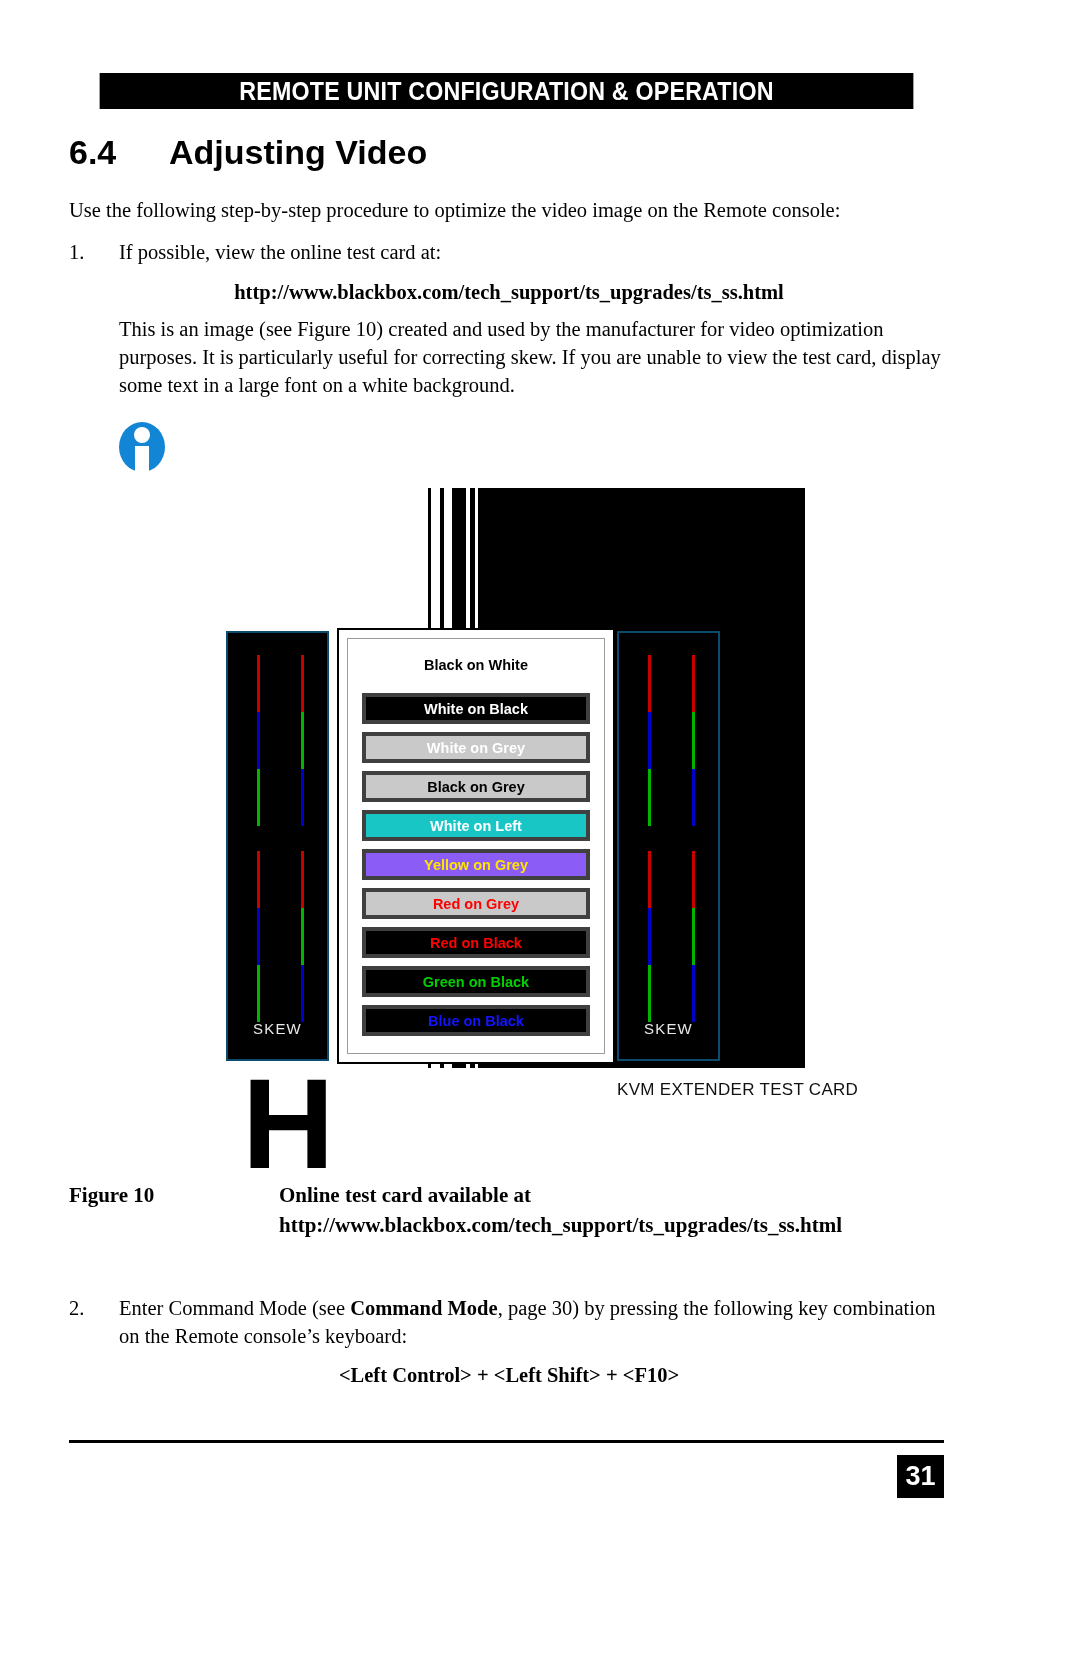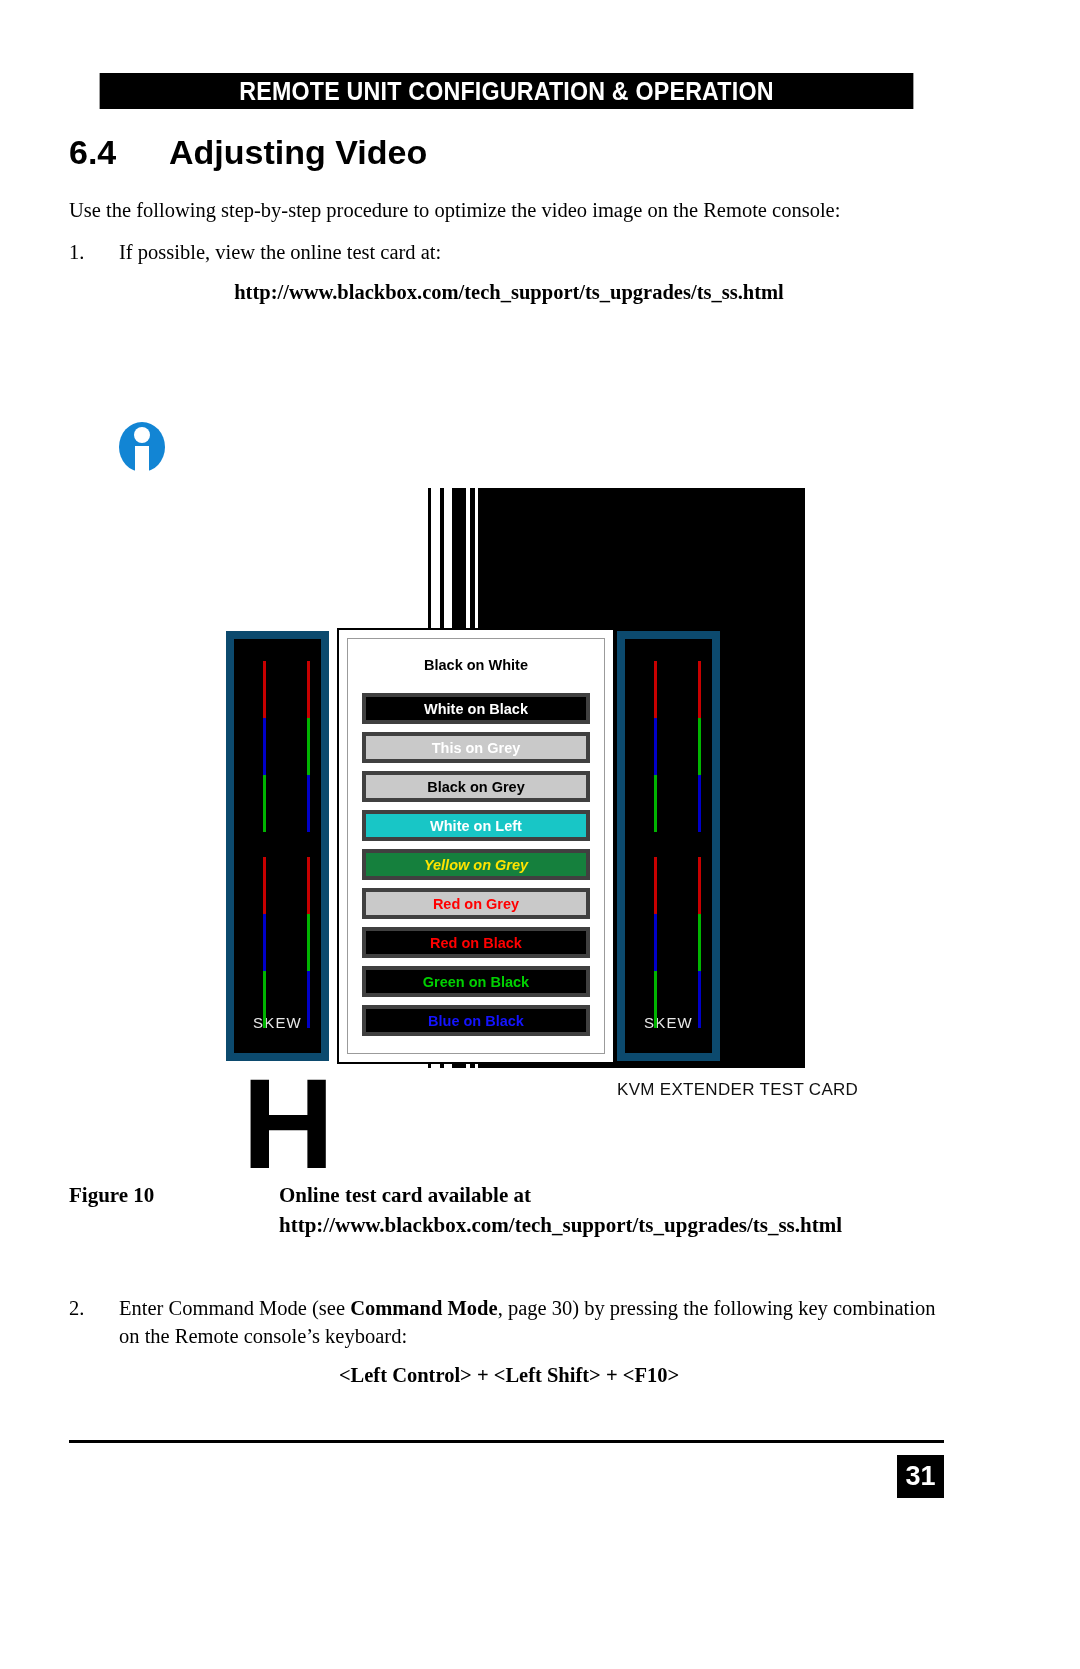--- a/index.html
+++ b/index.html
@@ -81,21 +81,21 @@
   .mon-black{position:absolute;left:478px;top:8px;width:327px;height:580px;background:#000;}
   
   .vline{position:absolute;background:#000;top:8px;}
   #vl1{left:428px;width:3px;height:580px;}
   #vl2{left:440px;width:4px;height:580px;}
   #vl3{left:452px;width:14px;height:580px;}
   #vl4{left:470px;width:5px;height:580px;}
 
   
   .skew-panel{position:absolute;top:151px;width:103px;height:430px;background:#000;
-    border:8px solid #0c4a6e;box-sizing:border-box;}
+    border:2px solid #0c4a6e;box-sizing:border-box;}
   #skew-left{left:226px;}
   #skew-right{left:617px;}
   .skewcol{position:absolute;top:22px;width:3px;height:350px;}
   .seg{position:absolute;left:0;width:3px;}
   .skew-label{
     position:absolute;left:0;right:0;bottom:22px;text-align:center;
     color:#e8e8e8;font-family:"Liberation Sans",sans-serif;
     font-size:15px;letter-spacing:1.2px;
   }
 
@@ -167,20 +167,21 @@
 
   <div class="lead">Use the following step-by-step procedure to optimize the video image on the Remote console:</div>
 
   <div class="step" id="step1">
     <span class="num">1.</span>
     <span class="txt">If possible, view the online test card at:</span>
   </div>
 
   <div class="url-line">http://www.blackbox.com/tech_support/ts_upgrades/ts_ss.html</div>
 
+  <div class="para1">This is an image (see Figure 10) created and used by the manufacturer for video optimization purposes. It is particularly useful for correcting skew. If you are unable to view the test card, display some text in a large font on a white background.</div>
 
   <div class="note">
     <div class="note-icon">
       <div class="disc"></div>
       <div class="dot"></div>
       <div class="stem"></div>
     </div>
   </div>
 
   <div class="figure">
@@ -240,29 +241,29 @@
 
     <div class="card-outer">
       <div class="card-inner" id="card-bars">
           <div class="bar plain" style="background: rgb(255, 255, 255); color: rgb(0, 0, 0);">
             <span>Black on White</span>
           </div>
           <div class="bar bordered" style="background: rgb(0, 0, 0); color: rgb(255, 255, 255);">
             <span>White on Black</span>
           </div>
           <div class="bar bordered" style="background: rgb(201, 201, 201); color: rgb(255, 255, 255);">
-            <span>This on Grey</span>
+            <span>White on Grey</span>
           </div>
           <div class="bar bordered" style="background: rgb(201, 201, 201); color: rgb(0, 0, 0);">
             <span>Black on Grey</span>
           </div>
           <div class="bar bordered" style="background: rgb(24, 198, 198); color: rgb(255, 255, 255);">
             <span>White on Left</span>
           </div>
-          <div class="bar bordered" style="background: #15803d; color: rgb(255, 228, 0); font-style: italic;">
+          <div class="bar bordered" style="background: #8b5cf6; color: rgb(255, 228, 0);">
             <span>Yellow on Grey</span>
           </div>
           <div class="bar bordered" style="background: rgb(201, 201, 201); color: rgb(255, 0, 0);">
             <span>Red on Grey</span>
           </div>
           <div class="bar bordered" style="background: rgb(0, 0, 0); color: rgb(255, 0, 0);">
             <span>Red on Black</span>
           </div>
           <div class="bar bordered" style="background: rgb(0, 0, 0); color: rgb(0, 208, 0);">
             <span>Green on Black</span>

